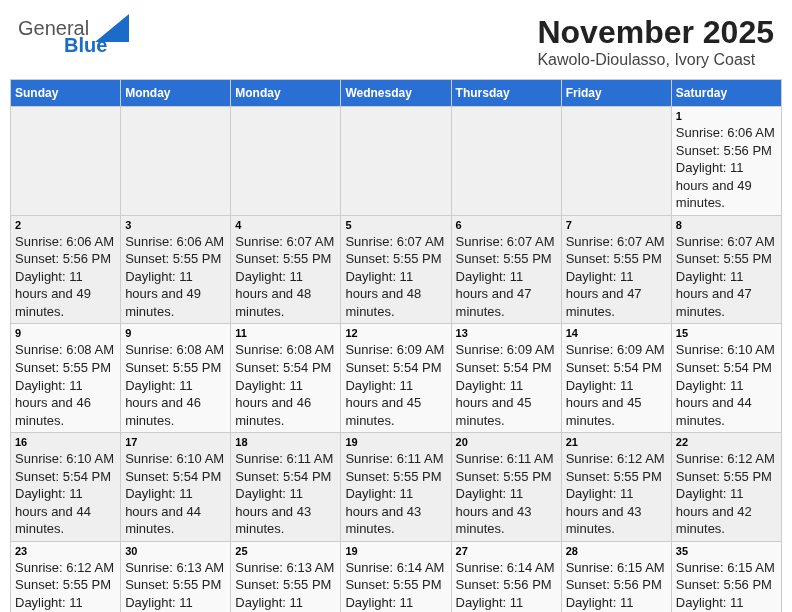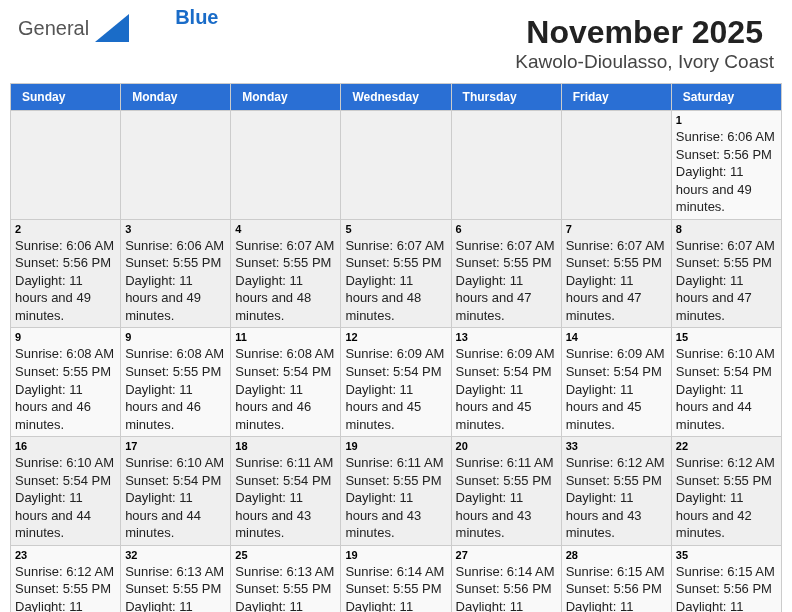--- a/index.html
+++ b/index.html
@@ -12,50 +12,50 @@
     }
     .header {
       display: flex;
       justify-content: space-between;
       align-items: flex-start;
       margin-bottom: 6px;
       padding: 4px 8px;
     }
     .logo {
       display: flex;
-      flex-direction: row;
+      flex-direction: column;
       align-items: flex-start;
     }
     .logo-icon {
       display: flex;
       align-items: center;
       gap: 2px;
     }
     .title-block {
-      text-align: center;
+      text-align: left;
     }
     .title-block h1 {
       font-size: 32px;
       font-weight: bold;
       color: #222;
     }
     .title-block h2 {
-      font-size: 19px;
+      font-size: 16px;
       font-weight: normal;
       color: #444;
     }
     table {
       width: 100%;
       border-collapse: collapse;
       font-size: 10.5px;
     }
     thead tr th {
       background-color: #2a6fd4;
       color: #fff;
-      padding: 6px 11px;
+      padding: 6px 4px;
       text-align: left;
       font-size: 12px;
       font-weight: bold;
       border: 1px solid #ccc;
     }
     tbody tr td {
       border: 1px solid #ccc;
       vertical-align: top;
       padding: 3px 4px;
       width: 14.28%;
@@ -243,41 +243,41 @@
 Sunset: 5:55 PM
 Daylight: 11 hours and 43 minutes.</div>
         </td>
         <td>
           <span class="day-num">20</span>
           <div class="day-info" style="white-space: pre-line;">Sunrise: 6:11 AM
 Sunset: 5:55 PM
 Daylight: 11 hours and 43 minutes.</div>
         </td>
         <td>
-          <span class="day-num">33</span>
+          <span class="day-num">21</span>
           <div class="day-info" style="white-space: pre-line;">Sunrise: 6:12 AM
 Sunset: 5:55 PM
 Daylight: 11 hours and 43 minutes.</div>
         </td>
         <td>
           <span class="day-num">22</span>
           <div class="day-info" style="white-space: pre-line;">Sunrise: 6:12 AM
 Sunset: 5:55 PM
 Daylight: 11 hours and 42 minutes.</div>
         </td>
       </tr>
       <tr>
         <td>
           <span class="day-num">23</span>
           <div class="day-info" style="white-space: pre-line;">Sunrise: 6:12 AM
 Sunset: 5:55 PM
 Daylight: 11 hours and 42 minutes.</div>
         </td>
         <td>
-          <span class="day-num">32</span>
+          <span class="day-num">30</span>
           <div class="day-info" style="white-space: pre-line;">Sunrise: 6:13 AM
 Sunset: 5:55 PM
 Daylight: 11 hours and 42 minutes.</div>
         </td>
         <td>
           <span class="day-num">25</span>
           <div class="day-info" style="white-space: pre-line;">Sunrise: 6:13 AM
 Sunset: 5:55 PM
 Daylight: 11 hours and 41 minutes.</div>
         </td>

